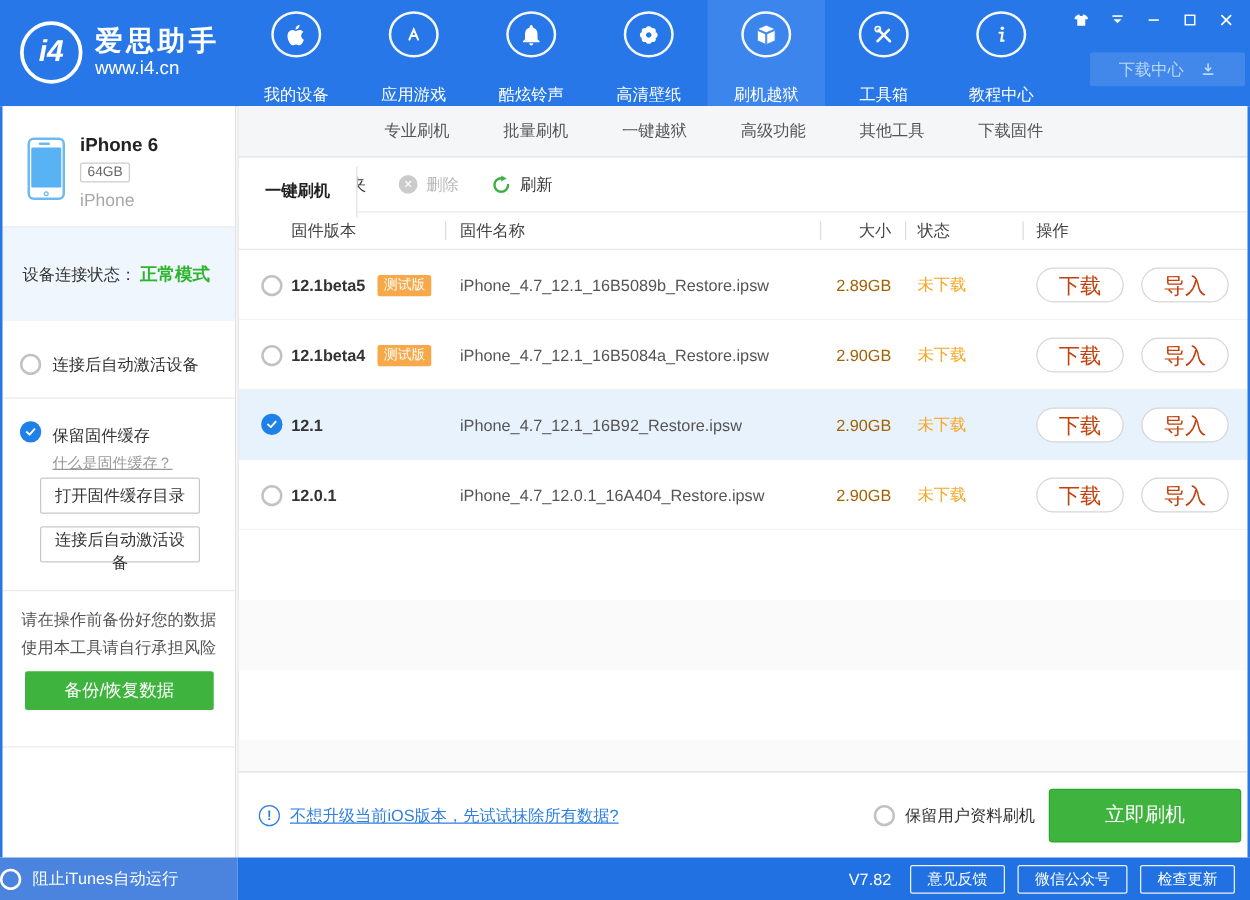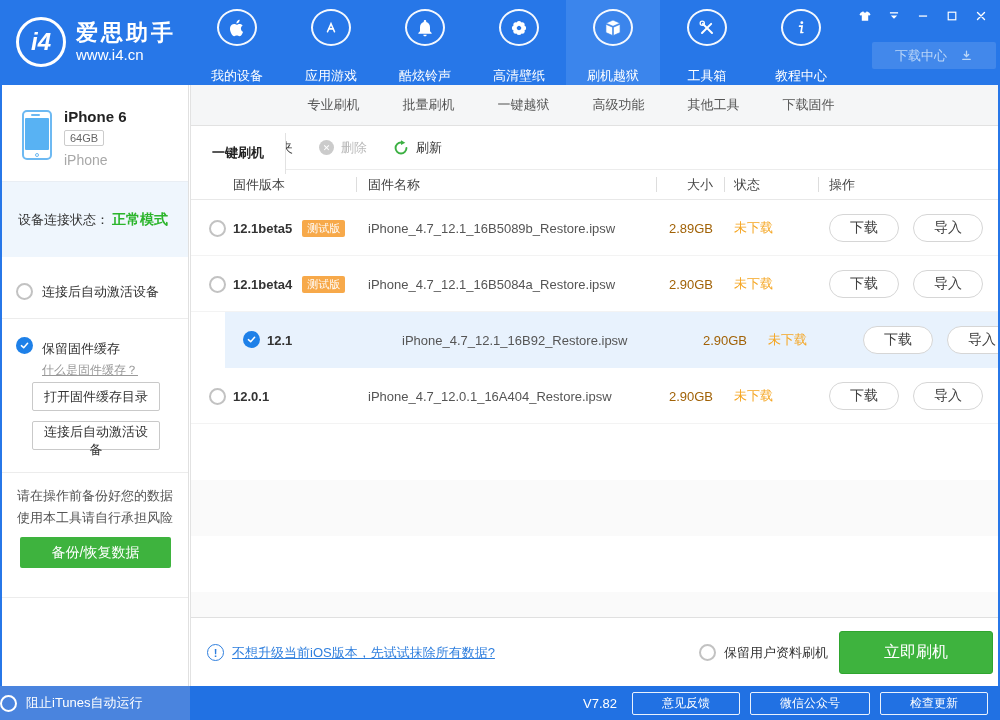--- a/index.html
+++ b/index.html
@@ -66,30 +66,30 @@
   .tbi.disabled{color:#b9b9b9;cursor:default;}
   .folder-ic{width:15px;height:12px;background:#f6d468;border:1px solid #dcae39;border-radius:1px;position:relative;}
   .folder-ic::before{content:"";position:absolute;top:-3px;left:-1px;width:7px;height:2px;background:#f6d468;border:1px solid #dcae39;border-bottom:none;border-radius:1px 1px 0 0;}
   .del-ic{width:15px;height:15px;border-radius:50%;background:#cbcbcb;color:#fff;font-size:9px;font-weight:bold;display:flex;align-items:center;justify-content:center;}
   .refresh-ic{width:16px;height:16px;}
   .thead{height:29px;position:relative;border-top:1px solid #ececec;border-bottom:1px solid #e8e8e8;font-size:13px;color:#444;}
   .th{position:absolute;top:6px;}
   .th.v{left:42px}.th.n{left:177px}.th.s{left:440px;width:82px;text-align:right}.th.st{left:543px}.th.op{left:638px}
   .thsep{position:absolute;top:7px;width:1px;height:15px;background:#ddd;}
   .row{height:56px;position:relative;border-bottom:1px solid #f3f3f3;box-sizing:border-box;}
-  .row.selected{background:#e8f2fd;border-bottom-color:transparent;margin-left:34px;}
+  .row.selected{background:#e8f2fd;border-bottom-color:transparent;}
   .c-radio{position:absolute;left:18px;top:20px;cursor:pointer;}
   .row.selected .c-radio{top:19px;}
   .c-ver{position:absolute;left:42px;top:0;height:56px;display:flex;align-items:center;gap:10px;font-size:13px;font-weight:600;color:#333;}
   .badge{background:#f7a94a;color:#fff;font-size:11px;font-weight:normal;padding:3px 5px;border-radius:2px;line-height:1;}
   .c-name{position:absolute;left:177px;top:0;height:56px;display:flex;align-items:center;font-size:13px;color:#555;}
   .c-size{position:absolute;left:440px;width:82px;top:0;height:56px;display:flex;align-items:center;justify-content:flex-end;font-size:13px;color:#a16207;}
   .c-status{position:absolute;left:543px;top:0;height:56px;display:flex;align-items:center;font-size:13px;color:#f5a623;}
   .abtn{position:absolute;top:14px;width:70px;height:28px;background:#fff;border:1px solid #d6d6d6;border-radius:14px;
-        font-size:14px;color:#404040;cursor:pointer;font-family:inherit;}
+        font-size:17px;color:#c2410c;cursor:pointer;font-family:inherit;}
   .abtn.dl{left:638px}.abtn.im{left:722px}
   .stripe{height:56px;}
   .stripe.gray{background:#fafafa;}
   .stripe.half{height:28px;}
   .mfooter{position:absolute;left:0;right:0;top:532px;height:69px;border-top:1px solid #e0e0e0;background:#fff;}
   .tip{position:absolute;left:16px;top:0;height:69px;display:flex;align-items:center;gap:8px;}
   .alert-ic{width:15px;height:15px;border:1px solid #2f7fde;border-radius:50%;color:#2f7fde;font-size:11px;font-weight:bold;
             display:flex;align-items:center;justify-content:center;flex:none;}
   .tip-link{font-size:13px;color:#2f7fde;text-decoration:underline;cursor:pointer;}
   .kud{position:absolute;left:508px;top:0;height:69px;display:flex;align-items:center;gap:8px;}
@@ -99,21 +99,21 @@
 
   
   .statusbar{position:absolute;left:0;top:686px;width:1000px;height:34px;z-index:60;}
   .sb-left{position:absolute;left:0;top:0;width:190px;height:34px;background:#4a84de;display:flex;align-items:center;gap:9px;
            box-sizing:border-box;}
   .sb-left .radio{border-color:#fff;background:transparent;}
   .sb-label{color:#fff;font-size:13px;}
   .sb-right{position:absolute;left:190px;right:0;top:0;height:34px;background:#2171e3;display:flex;align-items:center;
             justify-content:flex-end;gap:10px;padding-right:12px;}
   .sb-version{color:#fff;font-size:13px;margin-right:5px;}
-  .sb-btn{height:23px;padding:0 29px;background:transparent;border:1px solid rgba(255,255,255,.9);border-radius:2px;
+  .sb-btn{height:23px;padding:0 13px;background:transparent;border:1px solid rgba(255,255,255,.9);border-radius:2px;
           color:#fff;font-size:12px;cursor:pointer;font-family:inherit;}
 </style>
 </head>
 <body>
 
 <div class="win">
 
   <div class="header">
     <div class="logo">
       <div class="logo-mark">

